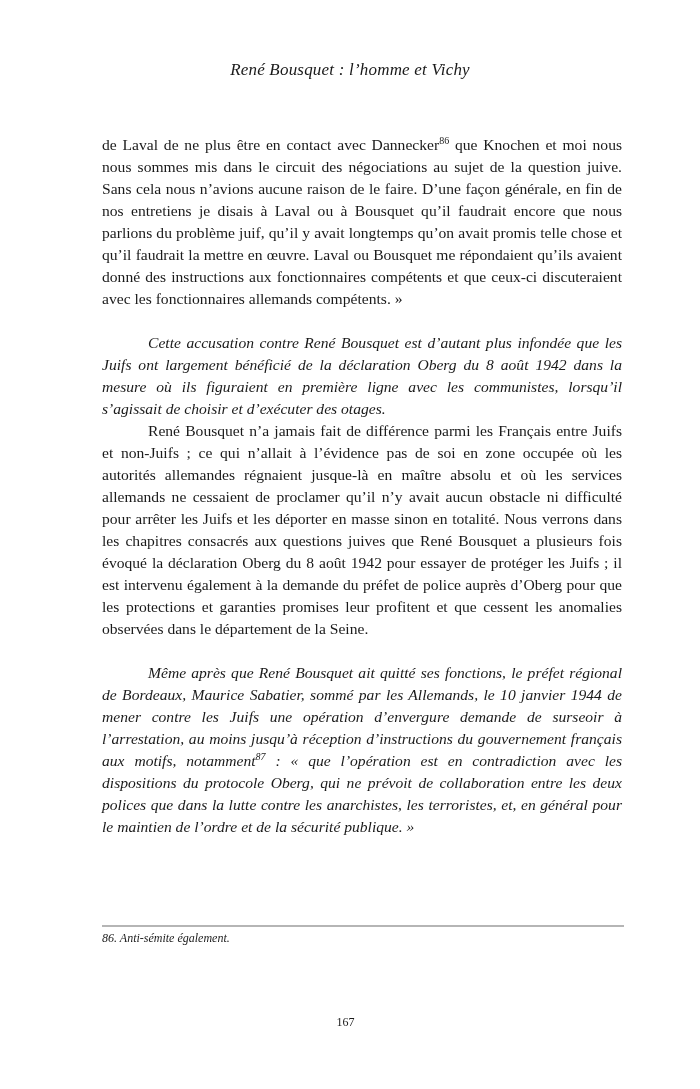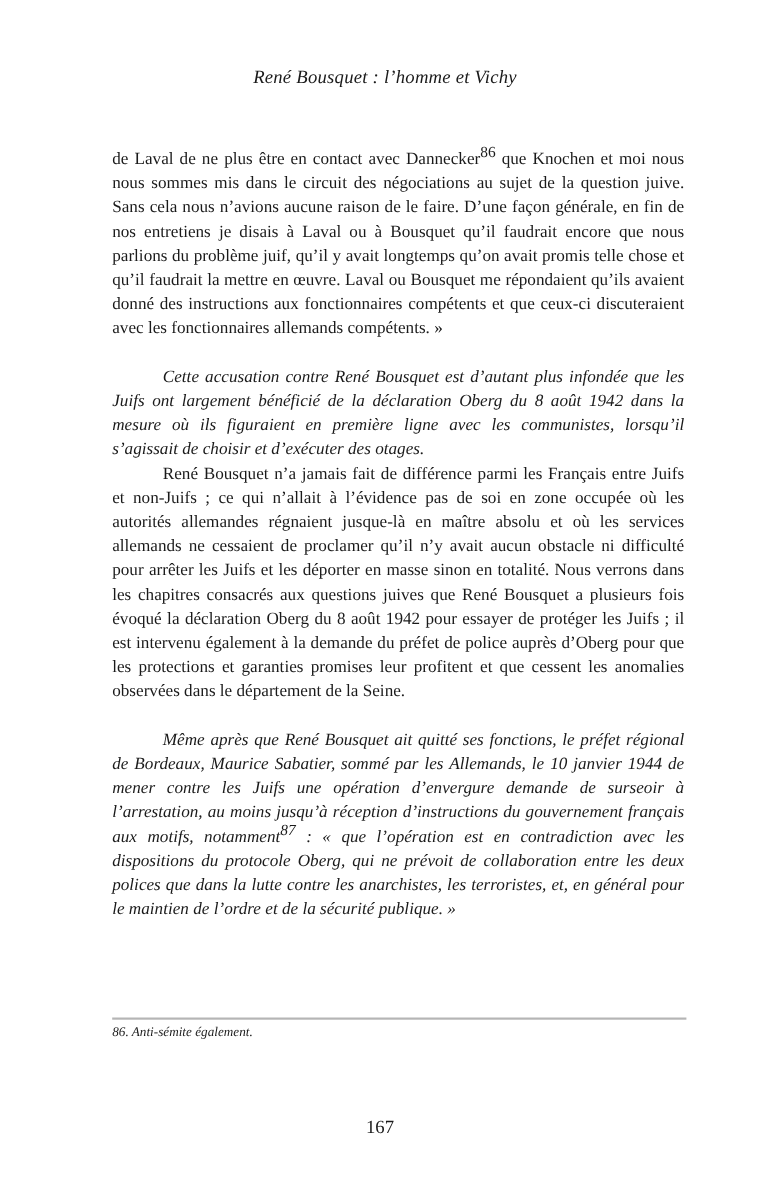--- a/index.html
+++ b/index.html
@@ -5,25 +5,25 @@
   html, body { margin: 0; padding: 0; background: #ffffff; }
   body { width: 700px; height: 1089px; position: relative; overflow: hidden;
          font-family: "Liberation Serif", "DejaVu Serif", serif; color: #1a1a1a; }
   .header { position: absolute; top: 60px; left: 0; width: 700px; text-align: center;
             font-style: italic; font-size: 17px; letter-spacing: 0.2px; }
   .body { position: absolute; left: 102px; width: 520px; font-size: 15.6px; line-height: 22px;
           text-align: justify; }
   .body p { margin: 0; }
   .indent { text-indent: 46px; }
   .gap { margin-top: 22px !important; font-style: italic; }
-  sup { font-size: 14px; line-height: 0; vertical-align: 6px; }
+  sup { font-size: 10px; line-height: 0; vertical-align: 6px; }
   .rule { position: absolute; left: 102px; width: 522px; top: 925px; height: 2px; background: #b5b5b5; }
   .notes { position: absolute; left: 102px; top: 931px; width: 520px; font-size: 12px; line-height: 15px; }
   .notes .i { font-style: italic; }
-  .pagenum { position: absolute; top: 1015px; left: 0; width: 691px; text-align: center; font-size: 17px; }
+  .pagenum { position: absolute; top: 1015px; left: 0; width: 691px; text-align: center; font-size: 12px; }
 </style>
 </head>
 <body>
 
 <div class="header">René Bousquet : l’homme et Vichy</div>
 
 <div class="body" style="top:134px;">
   <p><span>de Laval de ne plus être en contact avec Dannecker</span><sup>86</sup><span> que Knochen et moi nous nous sommes mis dans le circuit des négociations au sujet de la question juive. Sans cela nous n’avions aucune raison de le faire. D’une façon générale, en fin de nos entretiens je disais à Laval ou à Bousquet qu’il faudrait encore que nous parlions du problème juif, qu’il y avait longtemps qu’on avait promis telle chose et qu’il faudrait la mettre en œuvre. Laval ou Bousquet me répondaient qu’ils avaient donné des instructions aux fonctionnaires compétents et que ceux-ci discuteraient avec les fonctionnaires allemands compétents. »</span></p>
 
   <p class="indent gap">Cette accusation contre René Bousquet est d’autant plus infondée que les Juifs ont largement bénéficié de la déclaration Oberg du 8 août 1942 dans la mesure où ils figuraient en première ligne avec les communistes, lorsqu’il s’agissait de choisir et d’exécuter des otages.</p>

